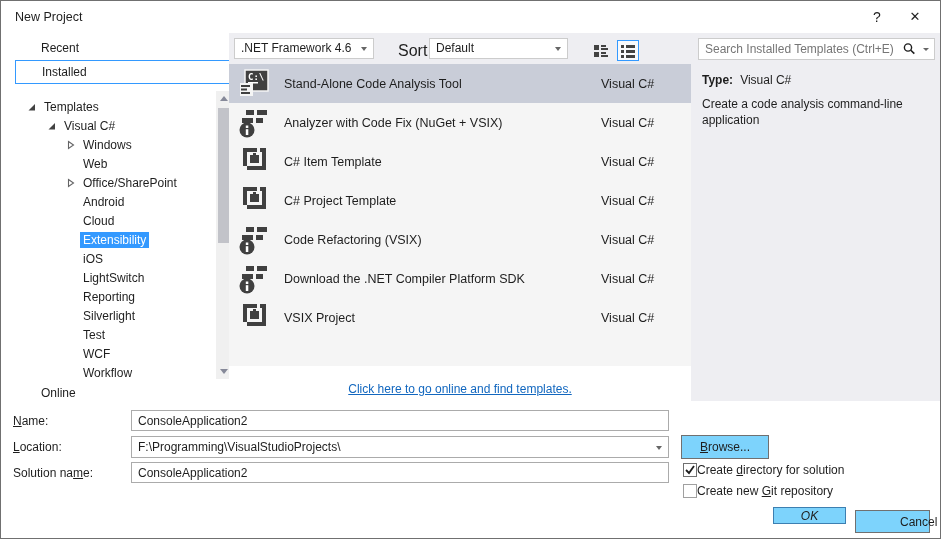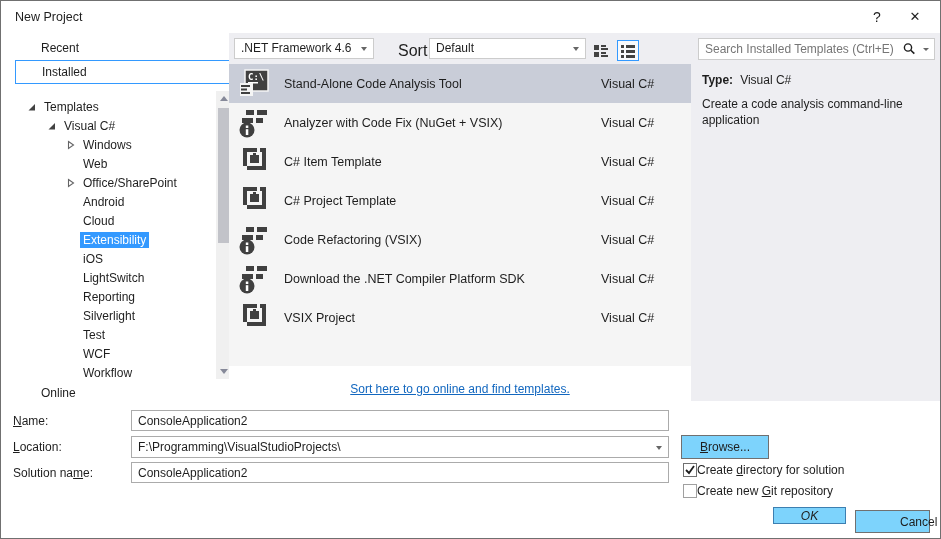--- a/index.html
+++ b/index.html
@@ -37,21 +37,21 @@
   .vs-thumb { position:absolute; left:2px; top:17px; width:11px; height:135px; background:#c2c3c9; }
   .tri-up { width:0;height:0;border-left:4px solid transparent;border-right:4px solid transparent;border-bottom:5px solid #868999; }
   .tri-dn { width:0;height:0;border-left:4px solid transparent;border-right:4px solid transparent;border-top:5px solid #868999; }
 
   
   .toolbar { position:absolute; left:228px; top:32px; width:462px; height:31px; background:#eeeef2; }
   .combo { position:absolute; height:21px; background:#fff; border:1px solid #cccccc; font-size:12px; line-height:19px; padding-left:6px; }
   .combo .c-arrow { position:absolute; right:6px; top:8px; width:0; height:0; border-left:3.5px solid transparent; border-right:3.5px solid transparent; border-top:4px solid #666; }
   .combo-fw { left:5px; top:5px; width:140px; }
   .sortby { position:absolute; left:169px; top:9px; font-size:16px; }
-  .combo-sort { left:200px; top:5px; width:157px; }
+  .combo-sort { left:200px; top:5px; width:139px; }
   .view-btn { position:absolute; top:7px; width:22px; height:21px; display:flex; align-items:center; justify-content:center; }
   .view-grid { left:362px; }
   .view-list { left:388px; border:1px solid #3399ff; background:#f8f9fb; }
 
   
   .tpl-list { position:absolute; left:228px; top:63px; width:462px; height:302px; background:#f5f5f5; }
   .tpl-row { position:relative; height:39px; }
   .tpl-row.sel { background:#c9cdd8; }
   .tpl-icon { position:absolute; left:9px; top:3px; width:32px; height:32px; }
   .tpl-name { position:absolute; left:55px; top:50%; transform:translateY(-50%); font-size:12.5px; }
@@ -333,21 +333,21 @@
             <rect x="15" y="8" width="3" height="3" fill="#404040"></rect>
             <rect x="19" y="3" width="3" height="4" fill="#f5f5f5"></rect>
             <rect x="5" y="21" width="4" height="4" fill="#f5f5f5"></rect>
           </svg></span>
         <span class="tpl-name">VSIX Project</span>
         <span class="tpl-lang">Visual C#</span>
       </div>
     </div>
 
   <div class="link-area">
-    <a>Sort here to go online and find templates.</a>
+    <a>Click here to go online and find templates.</a>
   </div>
 
   <div class="details">
     <div class="searchbox">
       <input type="text" placeholder="Search Installed Templates (Ctrl+E)" style="">
       <span class="search-glyph">
         <svg width="14" height="14">
             <circle cx="6" cy="5.5" r="3.6" fill="none" stroke="#1e1e1e" stroke-width="1.4"></circle>
             <line x1="8.8" y1="8.2" x2="12.3" y2="11.6" stroke="#1e1e1e" stroke-width="1.6"></line>
           </svg>

